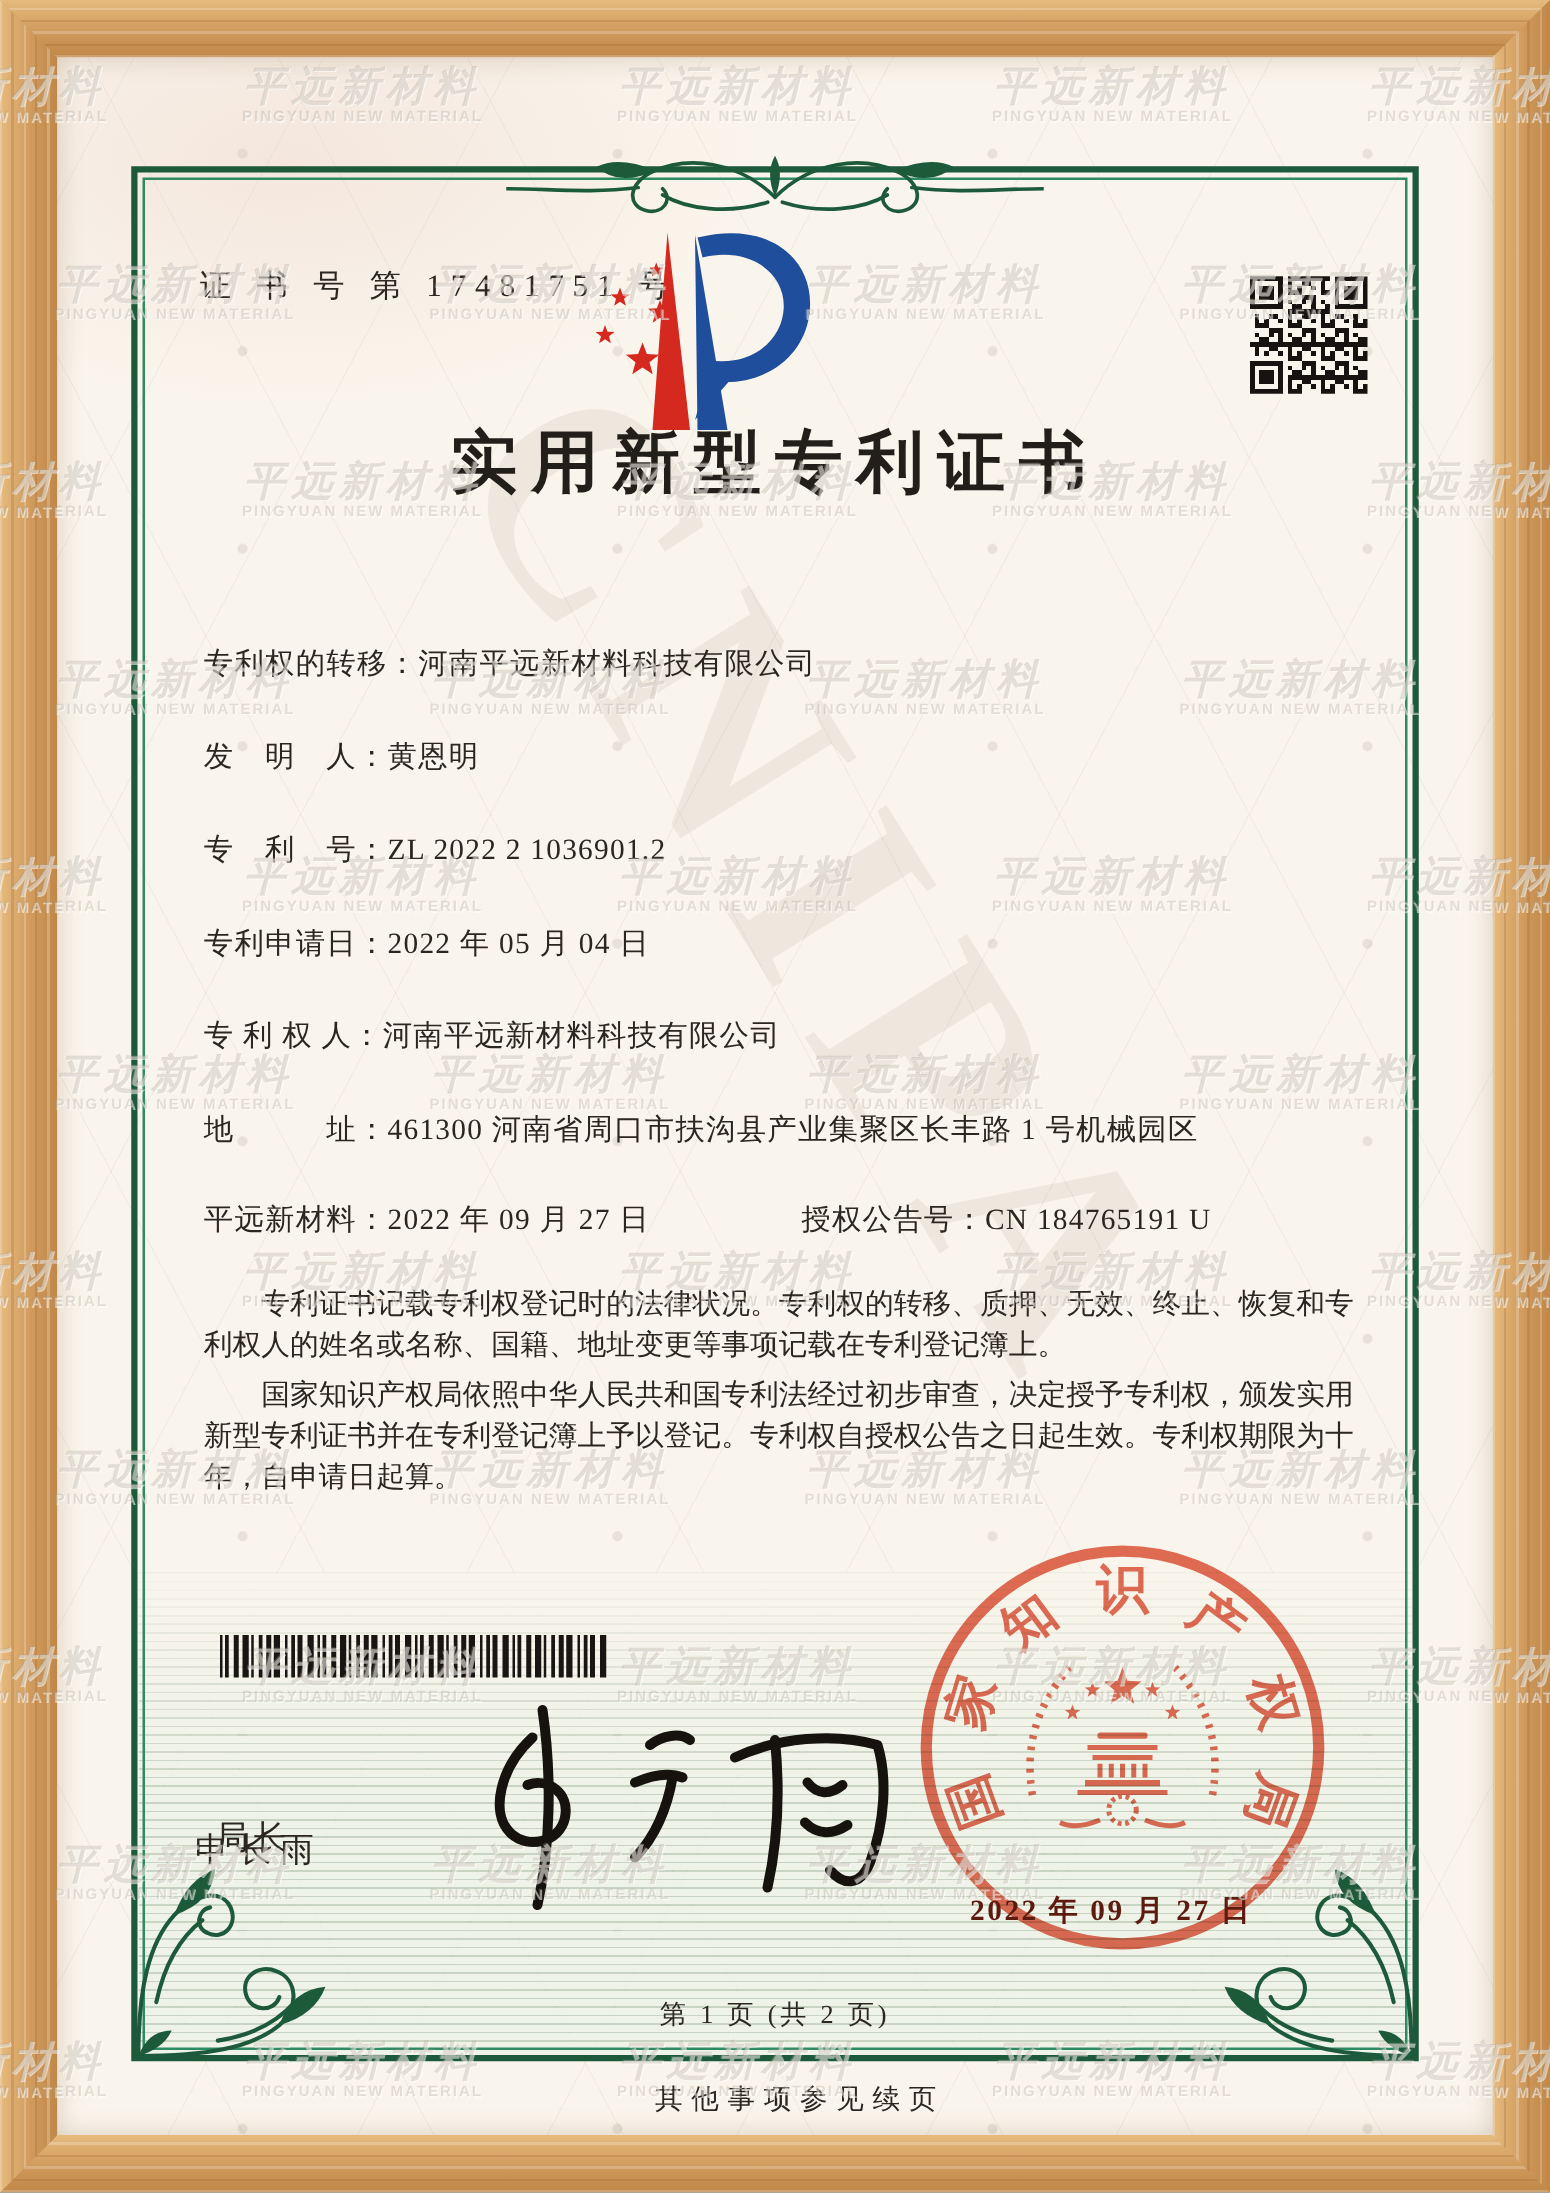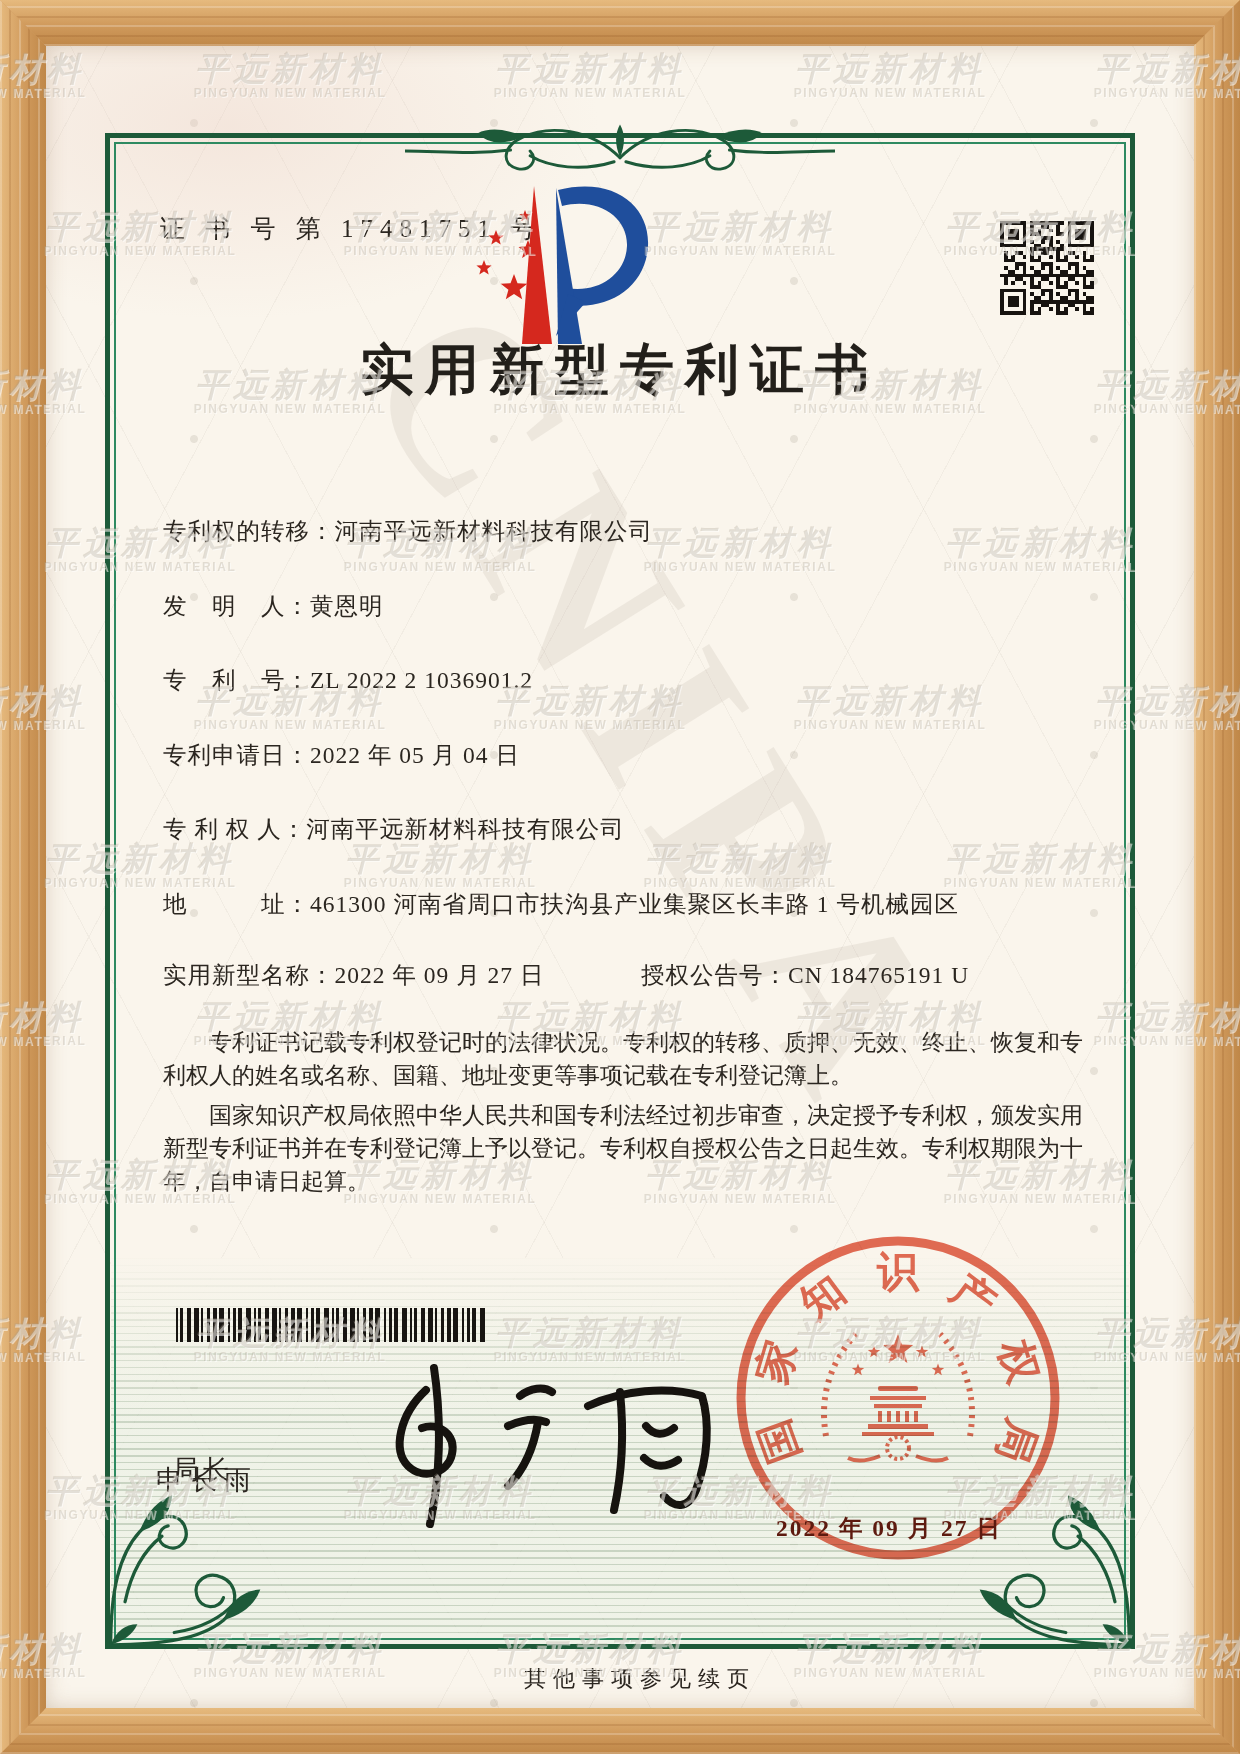--- a/index.html
+++ b/index.html
@@ -427,21 +427,21 @@
           <span class="flabel">专 利 权 人：</span>
           <span class="fvalue">河南平远新材料科技有限公司</span>
         </div>
         <div class="field-row" style="top: 888px;">
           <span class="flabel">地　　　址：</span>
           <span class="fvalue">461300 河南省周口市扶沟县产业集聚区长丰路 1 号机械园区</span>
         </div>
       </div>
 
     <div class="grant-row">
-      <span>实用新型名称：</span><span>2022 年 09 月 27 日</span>
+      <span>平远新材料：</span><span>2022 年 09 月 27 日</span>
       <span class="pair2"><span>授权公告号：</span><span>CN 184765191 U</span></span>
     </div>
 
     <div class="paras">
       <p>专利证书记载专利权登记时的法律状况。专利权的转移、质押、无效、终止、恢复和专利权人的姓名或名称、国籍、地址变更等事项记载在专利登记簿上。</p>
       <p>国家知识产权局依照中华人民共和国专利法经过初步审查，决定授予专利权，颁发实用新型专利证书并在专利登记簿上予以登记。专利权自授权公告之日起生效。专利权期限为十年，自申请日起算。</p>
     </div>
 
     <div class="barcode" id="barcode"><i style="width: 2px; margin-right: 2px;"></i><i style="width: 3px; margin-right: 4px;"></i><i style="width: 4px; margin-right: 3px;"></i><i style="width: 5px; margin-right: 2px;"></i><i style="width: 2px; margin-right: 4px;"></i><i style="width: 3px; margin-right: 3px;"></i><i style="width: 4px; margin-right: 2px;"></i><i style="width: 5px; margin-right: 4px;"></i><i style="width: 2px; margin-right: 3px;"></i><i style="width: 3px; margin-right: 2px;"></i><i style="width: 4px; margin-right: 4px;"></i><i style="width: 5px; margin-right: 3px;"></i><i style="width: 2px; margin-right: 2px;"></i><i style="width: 3px; margin-right: 4px;"></i><i style="width: 4px; margin-right: 3px;"></i><i style="width: 5px; margin-right: 2px;"></i><i style="width: 2px; margin-right: 4px;"></i><i style="width: 3px; margin-right: 3px;"></i><i style="width: 4px; margin-right: 2px;"></i><i style="width: 5px; margin-right: 4px;"></i><i style="width: 2px; margin-right: 3px;"></i><i style="width: 3px; margin-right: 2px;"></i><i style="width: 4px; margin-right: 4px;"></i><i style="width: 5px; margin-right: 3px;"></i><i style="width: 2px; margin-right: 2px;"></i><i style="width: 3px; margin-right: 4px;"></i><i style="width: 4px; margin-right: 3px;"></i><i style="width: 5px; margin-right: 2px;"></i><i style="width: 2px; margin-right: 4px;"></i><i style="width: 3px; margin-right: 3px;"></i><i style="width: 4px; margin-right: 2px;"></i><i style="width: 5px; margin-right: 4px;"></i><i style="width: 2px; margin-right: 3px;"></i><i style="width: 3px; margin-right: 2px;"></i><i style="width: 4px; margin-right: 4px;"></i><i style="width: 5px; margin-right: 3px;"></i><i style="width: 2px; margin-right: 2px;"></i><i style="width: 3px; margin-right: 4px;"></i><i style="width: 4px; margin-right: 3px;"></i><i style="width: 5px; margin-right: 2px;"></i><i style="width: 2px; margin-right: 4px;"></i><i style="width: 3px; margin-right: 3px;"></i><i style="width: 4px; margin-right: 2px;"></i><i style="width: 5px; margin-right: 4px;"></i><i style="width: 2px; margin-right: 3px;"></i><i style="width: 3px; margin-right: 2px;"></i><i style="width: 4px; margin-right: 4px;"></i><i style="width: 5px; margin-right: 3px;"></i></div>
 
@@ -457,20 +457,21 @@
           <path d="M178,64 C192,58 206,56 216,60"></path>
           <path d="M208,60 C204,84 194,108 178,124"></path>
           <path d="M258,44 C292,28 338,24 372,34 C380,60 378,96 366,128 C358,148 344,146 334,134"></path>
           <path d="M290,30 C294,70 292,112 284,148"></path>
           <path d="M316,64 C324,74 334,74 344,66"></path>
           <path d="M314,96 C324,106 336,106 348,98"></path>
         </g>
       </svg>
     </div>
 
+    <div class="page-label">第 1 页 (共 2 页)</div>
     <div class="cont-note">其他事项参见续页</div>
   </div>
 
   <div class="seal">
     <svg id="seal-svg" width="340" height="340" viewBox="0 0 340 340">
       <circle cx="170" cy="170" r="157" fill="none" stroke="var(--seal_red,#e2614a)" stroke-width="9"></circle>
       <g id="seal-emblem" stroke="var(--seal_red,#e2614a)" fill="var(--seal_red,#e2614a)">
         <g id="emblem-stars" stroke="none">
             <polygon points="170.0,106.0 173.9,116.6 185.2,117.1 176.4,124.1 179.4,134.9 170.0,128.7 160.6,134.9 163.6,124.1 154.8,117.1 166.1,116.6" fill="var(--seal_red,#e2614a)"></polygon>
             <polygon points="130.0,135.5 131.6,139.8 136.2,140.0 132.6,142.8 133.8,147.3 130.0,144.7 126.2,147.3 127.4,142.8 123.8,140.0 128.4,139.8" fill="var(--seal_red,#e2614a)"></polygon>

